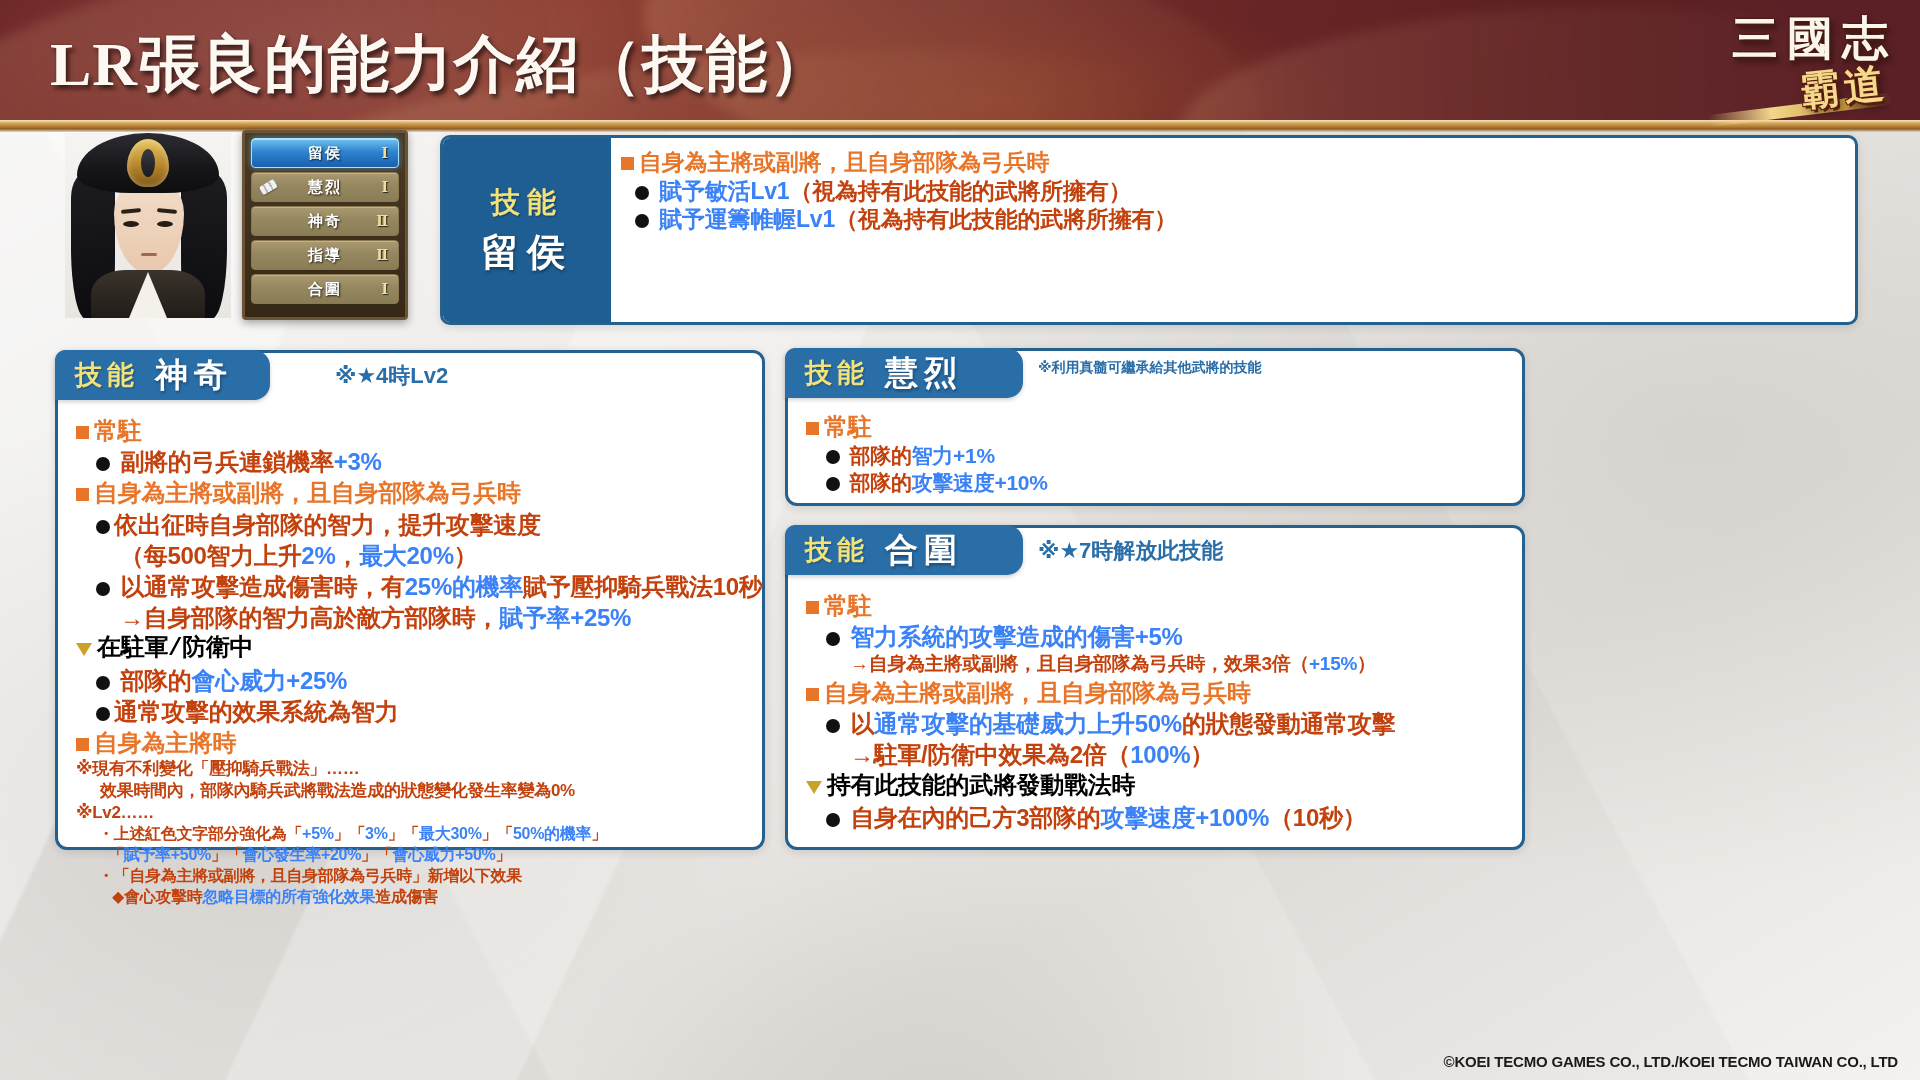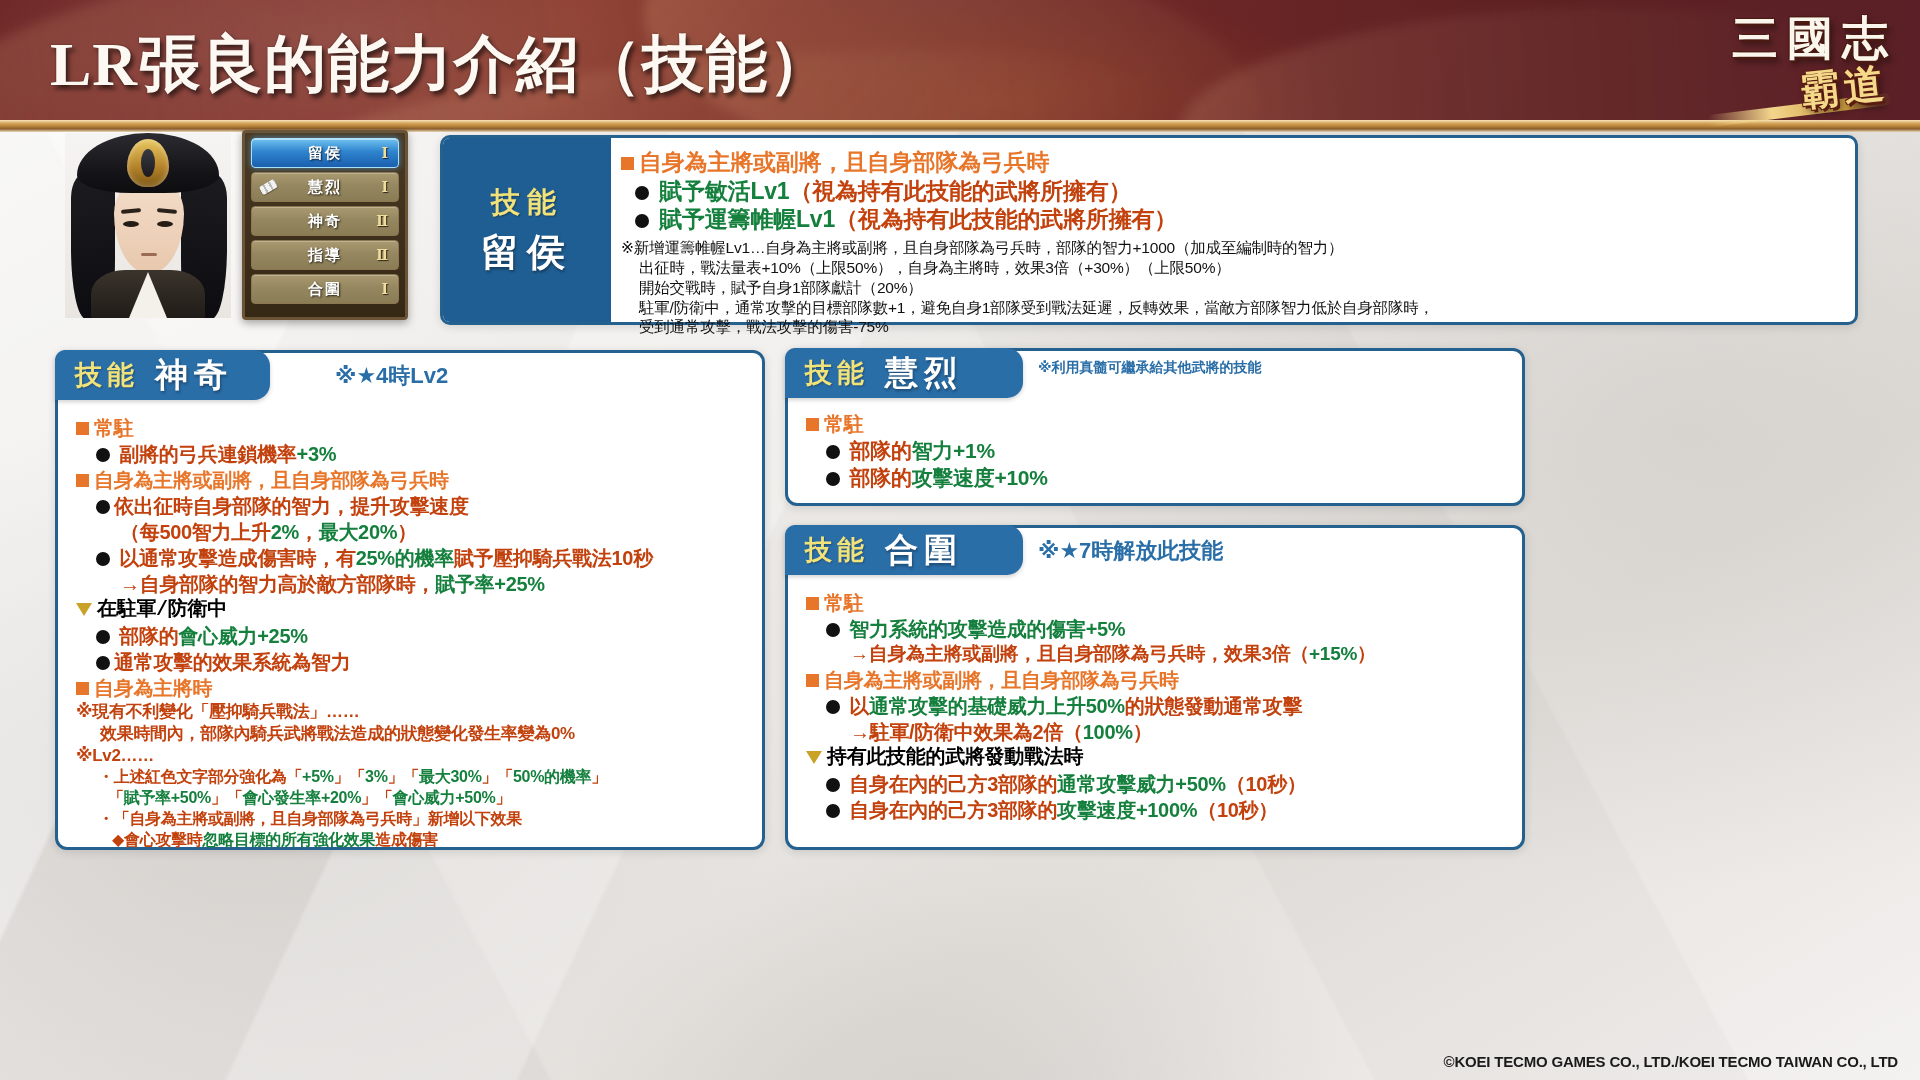--- a/index.html
+++ b/index.html
@@ -221,21 +221,21 @@
     text-shadow:1px 1px 2px rgba(0,0,0,.35);
   }
   #top-tab .t2{
     font-family:"Liberation Serif","DejaVu Serif",serif;
     font-size:38px; font-weight:bold; color:#ffffff; letter-spacing:8px;
     text-shadow:1px 2px 3px rgba(0,0,0,.4);
   }
   #top-body { position:absolute; left:178px; top:10px; right:10px; bottom:6px; }
   .ln { white-space:nowrap; }
   .hdr-orange { color:#e8762a; font-weight:bold; }
-  .red { color:#15803d; font-weight:bold; }
+  .red { color:#3b82f6; font-weight:bold; }
   .blk { color:#c2410c; font-weight:bold; }
   .tan { color:#000000; font-weight:bold;font-family:Liberation Mono, monospace; }
 
   .big-head { font-size:23px; line-height:1.22; margin-bottom:1px; letter-spacing:-.2px;}
   .big-bullet { font-size:23px; line-height:1.22; letter-spacing:-.2px; }
   .note { font-size:15.5px; line-height:1.28; color:#111; letter-spacing:-.2px; }
 
   .sq::before{
     content:""; display:inline-block; width:13px; height:13px;
     background:#e8762a; margin-right:5px; position:relative; top:0px;
@@ -283,21 +283,21 @@
   #card-huilie .card-head { width:238px; }
   #card-huilie .card-note { left:250px; font-size:14px; }
   #card-huilie .body { position:absolute; left:18px; top:60px; right:10px; }
 
   #card-heyu { left:785px; top:525px; width:740px; height:325px; }
   #card-heyu .card-head { width:238px; }
   #card-heyu .card-note { left:250px; }
   #card-heyu .body { position:absolute; left:18px; top:62px; right:10px; }
 
   .line { line-height:1.30; letter-spacing:-.3px; white-space:nowrap; }
-  .l20 { font-size:20px; }
+  .l20 { font-size:24px; }
   .l21 { font-size:21px; }
   .l19 { font-size:19px; }
   .l17 { font-size:17px; }
   .l16 { font-size:16px; }
   .ind1 { padding-left:20px; }
   .ind2 { padding-left:44px; }
 
   
   #copyright{
     position:absolute; right:22px; bottom:10px;
@@ -377,27 +377,20 @@
     <div class="t2">留侯</div>
   </div>
   <div id="top-body">
     <div class="big-head sq hdr-orange ln">自身為主將或副將，且自身部隊為弓兵時</div>
     <div class="big-bullet dot ln" style="padding-left:14px">
       <span class="red">賦予敏活Lv1</span><span class="blk">（視為持有此技能的武將所擁有）</span>
     </div>
     <div class="big-bullet dot ln" style="padding-left:14px">
       <span class="red">賦予運籌帷幄Lv1</span><span class="blk">（視為持有此技能的武將所擁有）</span>
     </div>
-    <div style="margin-top:5px">
-      <div class="note ln">※新增運籌帷幄Lv1…自身為主將或副將，且自身部隊為弓兵時，部隊的智力+1000（加成至編制時的智力）</div>
-      <div class="note ln" style="padding-left:18px">出征時，戰法量表+10%（上限50%），自身為主將時，效果3倍（+30%）（上限50%）</div>
-      <div class="note ln" style="padding-left:18px">開始交戰時，賦予自身1部隊獻計（20%）</div>
-      <div class="note ln" style="padding-left:18px">駐軍/防衛中，通常攻擊的目標部隊數+1，避免自身1部隊受到戰法延遲，反轉效果，當敵方部隊智力低於自身部隊時，</div>
-      <div class="note ln" style="padding-left:18px">受到通常攻擊，戰法攻擊的傷害-75%</div>
-    </div>
   </div>
 </div>
 
 <div class="panel" id="card-shenqi">
   <div class="card-head">
     <span class="kw">技能</span>
     <span class="nm">神奇</span>
   </div>
   <div class="card-note">※★4時Lv2</div>
 
@@ -472,21 +465,18 @@
     </div>
     <div class="line l20 sq hdr-orange">自身為主將或副將，且自身部隊為弓兵時</div>
     <div class="line l20 dot ind1">
       <span class="blk">以</span><span class="red">通常攻擊的基礎威力上升50%</span><span class="blk">的狀態發動通常攻擊</span>
     </div>
     <div class="line l20 ind2">
       <span class="blk">→駐軍/防衛中效果為2倍（</span><span class="red">100%</span><span class="blk">）</span>
     </div>
     <div class="line l20 tri tan">持有此技能的武將發動戰法時</div>
     <div class="line l20 dot ind1">
-      <span class="blk">自身在內的己方3部隊的</span><span class="red">通常攻擊威力+50%</span><span class="blk">（10秒）</span>
-    </div>
-    <div class="line l20 dot ind1">
       <span class="blk">自身在內的己方3部隊的</span><span class="red">攻擊速度+100%</span><span class="blk">（10秒）</span>
     </div>
   </div>
 </div>
 
 <div id="copyright">©KOEI TECMO GAMES CO., LTD./KOEI TECMO TAIWAN CO., LTD</div>
 
 </body></html>

